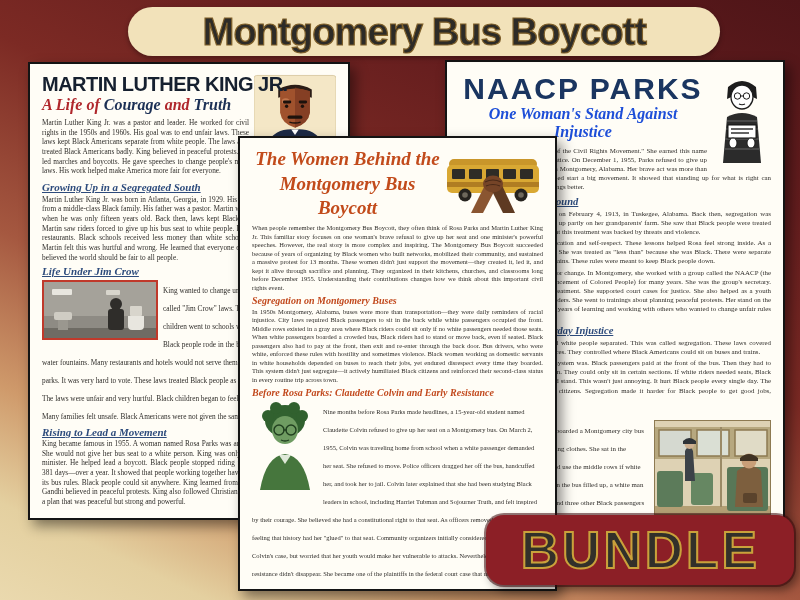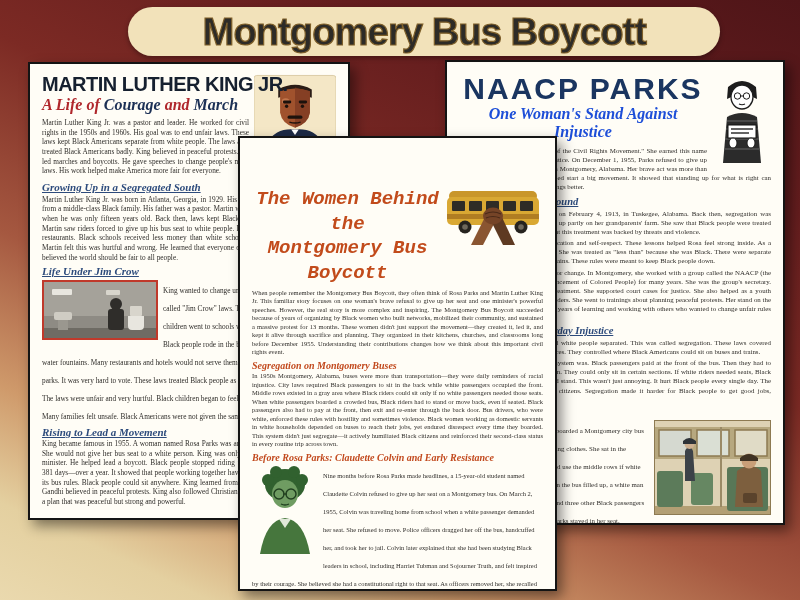--- a/index.html
+++ b/index.html
@@ -40,22 +40,22 @@
   .jimcrow-photo{float:left;width:112px;height:56px;border:2px solid #c0392b;margin:1px 5px 2px 0;overflow:hidden;}
   
   .rosa-mugshot{float:right;width:58px;height:90px;margin:0 0 2px 6px;}
   .rosa-title{font-family:"Liberation Sans",sans-serif;font-weight:bold;font-size:30px;color:#1a3560;
     letter-spacing:2px;margin:2px 0 0;text-align:center;line-height:1.05;}
   .rosa-sub{font-family:"Liberation Serif",serif;font-weight:bold;font-style:italic;font-size:16px;
     color:#1d4ed8;text-align:center;margin:0 0 5px;}
   .businterior{float:right;width:115px;height:93px;margin:1px 0 2px 5px;border:1px solid #8d7a52;}
   
   .women-head{display:flex;align-items:center;margin-bottom:3px;}
-  .women-title{flex:1;text-align:center;font-family:Liberation Mono, monospace;font-weight:bold;
-    font-style:italic;font-size:19px;color:#c24b1b;line-height:1.3;margin-top:40px;}
+  .women-title{flex:1;text-align:center;font-family:Liberation Serif, serif;font-weight:bold;
+    font-style:italic;font-size:19px;color:#c24b1b;line-height:1.3;}
   .bushands{width:100px;height:58px;flex:0 0 auto;}
   .colvin{float:left;width:66px;height:90px;margin:0 5px 1px 0;}
   
   .bundle{position:absolute;left:486px;top:515px;width:308px;height:70px;z-index:5;
     background:#8c1f26;border-radius:18px;display:flex;align-items:center;justify-content:center;
     box-shadow:0 0 0 2px rgba(60,10,12,.55),4px 5px 10px rgba(0,0,0,.45);}
   .bundle span{font-family:"Liberation Sans",sans-serif;font-weight:bold;font-size:52px;
     color:#32302a;-webkit-text-stroke:2px #c9a13b;letter-spacing:3px;transform:scaleX(1.02);}
 </style>
 </head>
@@ -81,21 +81,21 @@
           <circle cx="35" cy="33" r="1.8" fill="#1d120c"></circle>
           <circle cx="52" cy="33" r="1.8" fill="#1d120c"></circle>
           <rect x="36" y="43" width="16" height="3.5" rx="1.7" fill="#1d120c"></rect>
           <path d="M38 50 Q44 52 50 50" stroke="#1d120c" stroke-width="1.5" fill="none"></path>
           <path d="M14 72 Q24 56 44 58 Q64 56 74 72 Z" fill="#1d2a45"></path>
           <path d="M40 58 L44 64 L48 58 Z" fill="#ffffff"></path>
         </svg>
       </div>
       <h1 class="mlk-title">MARTIN LUTHER KING JR.</h1>
       <div class="mlk-sub">
-        <span class="red">A Life of</span><span class="navy">Courage</span><span class="red">and</span><span class="navy">March</span>
+        <span class="red">A Life of</span><span class="navy">Courage</span><span class="red">and</span><span class="navy">Truth</span>
       </div>
       <p class="body mlk-body">Martin Luther King Jr. was a pastor and leader. He worked for civil rights in the 1950s and 1960s. His goal was to end unfair laws. These laws kept Black Americans separate from white people. The laws also treated Black Americans badly. King believed in peaceful protests. He led marches and boycotts. He gave speeches to change people's minds. King helped change unfair laws. His work helped make America more fair for everyone.</p>
     </div>
 
     <h2 class="h2 mlkh">Growing Up in a Segregated South</h2>
     <p class="body mlk-body">Martin Luther King Jr. was born in Atlanta, Georgia, in 1929. His family valued learning. He came from a middle-class Black family. His father was a pastor. Martin was very smart. He started college when he was only fifteen years old. Back then, laws kept Black people and white people apart. Martin saw riders forced to give up his bus seat to white people. His parents could not eat at some restaurants. Black schools received less money than white schools. These things were not fair. Martin felt this was hurtful and wrong. He learned that everyone deserves to be treated equally. He believed the world should be fair to all people.</p>
 
     <h2 class="h2 mlkh">Life Under Jim Crow</h2>
     <div class="flow">
       <div class="jimcrow-photo">
@@ -229,14 +229,17 @@
           <path d="M29 40 Q33 42 37 40" stroke="#203f1f" stroke-width="1.3" fill="none"></path>
           <path d="M8 90 Q14 56 33 54 Q52 56 58 90 Z" fill="#46763d"></path>
           <path d="M27 55 L33 64 L39 55 Z" fill="#dfe8d8"></path>
         </svg>
       </div>
       <span class="body women-body">Nine months before Rosa Parks made headlines, a 15-year-old student named Claudette Colvin refused to give up her seat on a Montgomery bus. On March 2, 1955, Colvin was traveling home from school when a white passenger demanded her seat. She refused to move. Police officers dragged her off the bus, handcuffed her, and took her to jail. Colvin later explained that she had been studying Black leaders in school, including Harriet Tubman and Sojourner Truth, and felt inspired by their courage. She believed she had a constitutional right to that seat. As officers removed her, she recalled feeling that history had her "glued" to that seat. Community organizers initially considered rallying around Colvin's case, but worried that her youth would make her vulnerable to attacks. Nevertheless, Colvin's resistance didn't disappear. She became one of the plaintiffs in the federal court case that ultimately declared bus segregation unconstitutional, proving her courage had lasting legal significance even when it didn't spark immediate mass action.</span>
     </div>
 
   </section>
 
+  <div class="bundle">
+    <span>BUNDLE</span>
+  </div>
 
 </div>
 
 </body></html>

